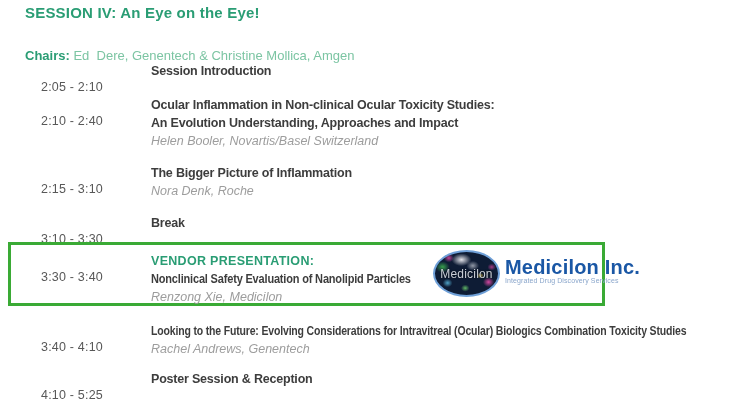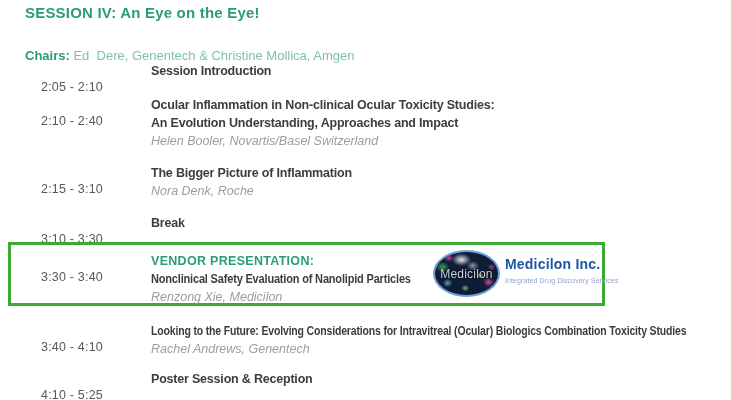--- a/index.html
+++ b/index.html
@@ -28,21 +28,21 @@
       radial-gradient(ellipse 9px 7px at 60% 32%, rgba(200,205,215,0.7), rgba(200,205,215,0) 70%),
       radial-gradient(ellipse 10px 8px at 12% 35%, rgba(60,175,80,0.9), rgba(60,175,80,0) 70%),
       radial-gradient(ellipse 7px 6px at 22% 14%, rgba(225,70,165,0.85), rgba(225,70,165,0) 70%),
       radial-gradient(ellipse 8px 7px at 85% 70%, rgba(230,75,170,0.9), rgba(230,75,170,0) 70%),
       radial-gradient(ellipse 7px 6px at 20% 72%, rgba(95,195,235,0.8), rgba(95,195,235,0) 70%),
       radial-gradient(ellipse 6px 5px at 48% 84%, rgba(110,210,110,0.85), rgba(110,210,110,0) 70%),
       radial-gradient(ellipse 5px 4px at 72% 55%, rgba(250,215,70,0.8), rgba(250,215,70,0) 72%),
       radial-gradient(ellipse 6px 5px at 90% 35%, rgba(225,70,165,0.7), rgba(225,70,165,0) 70%),
       #0E1C35;}
   .logo-text{color:#C9CFD8;font-size:12px;letter-spacing:0.2px;text-shadow:0 0 2px rgba(0,0,0,0.9);}
-  .logo-name{position:absolute;left:505px;top:256px;font-size:14px;font-weight:bold;color:#1A57A5;letter-spacing:0.2px;white-space:nowrap;}
+  .logo-name{position:absolute;left:505px;top:256px;font-size:20px;font-weight:bold;color:#1A57A5;letter-spacing:0.2px;white-space:nowrap;}
   .logo-tagline{position:absolute;left:505px;top:277px;font-size:7px;color:#8AA6CB;letter-spacing:0.1px;white-space:nowrap;}
 </style>
 </head>
 <body>
 
 <div class="page">
 
   <div class="session-title">SESSION IV: An Eye on the Eye!</div>
 
   <div class="chairs"><span class="chairs-label">Chairs:</span> <span class="chairs-names">Ed  Dere, Genentech &amp; Christine Mollica, Amgen</span></div>

